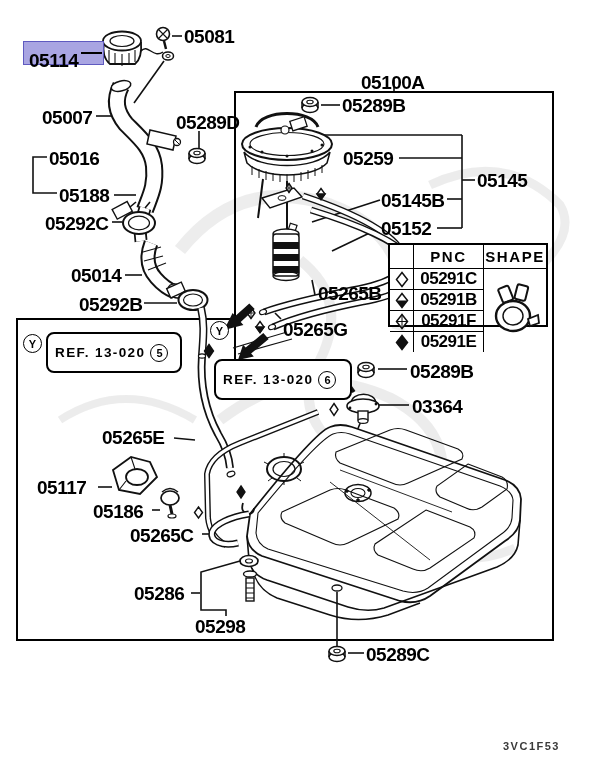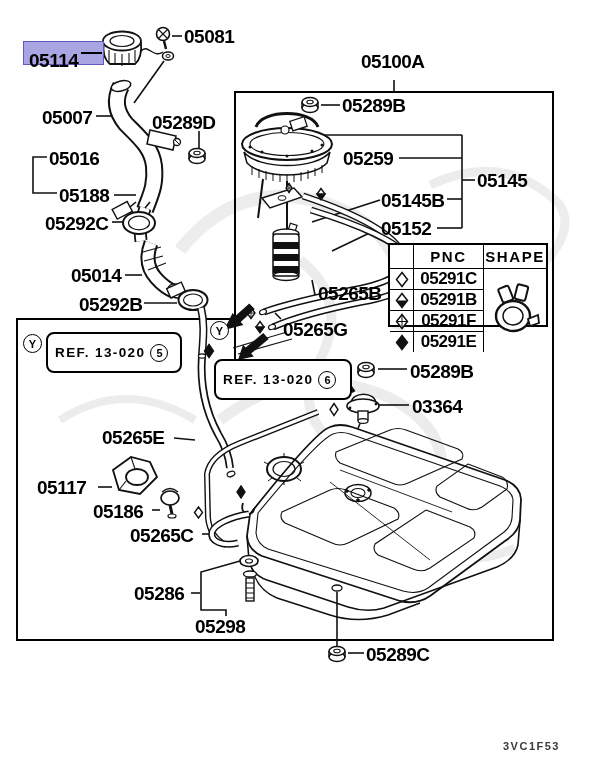--- a/index.html
+++ b/index.html
@@ -307,27 +307,27 @@
   </g>
 </svg>
 
 <div class="hl">
   <span class="txt">05114</span>
   <span class="hdash"></span>
 </div>
 
 <div class="pl" style="left:184px;top:27px">05081</div>
 <div class="pl" style="left:42px;top:108px">05007</div>
-<div class="pl" style="left:152px;top:113px">05289D</div>
+<div class="pl" style="left:176px;top:113px">05289D</div>
 <div class="pl" style="left:49px;top:149px">05016</div>
 <div class="pl" style="left:59px;top:186px">05188</div>
 <div class="pl" style="left:45px;top:214px">05292C</div>
 <div class="pl" style="left:71px;top:266px">05014</div>
 <div class="pl" style="left:79px;top:295px">05292B</div>
-<div class="pl" style="left:361px;top:52px">05100A</div>
+<div class="pl" style="left:361px;top:73px">05100A</div>
 <div class="pl" style="left:342px;top:96px">05289B</div>
 <div class="pl" style="left:343px;top:149px">05259</div>
 <div class="pl" style="left:477px;top:171px">05145</div>
 <div class="pl" style="left:381px;top:191px">05145B</div>
 <div class="pl" style="left:381px;top:219px">05152</div>
 <div class="pl" style="left:318px;top:284px">05265B</div>
 <div class="pl" style="left:283px;top:320px">05265G</div>
 <div class="pl" style="left:410px;top:362px">05289B</div>
 <div class="pl" style="left:412px;top:397px">03364</div>
 <div class="pl" style="left:102px;top:428px">05265E</div>

